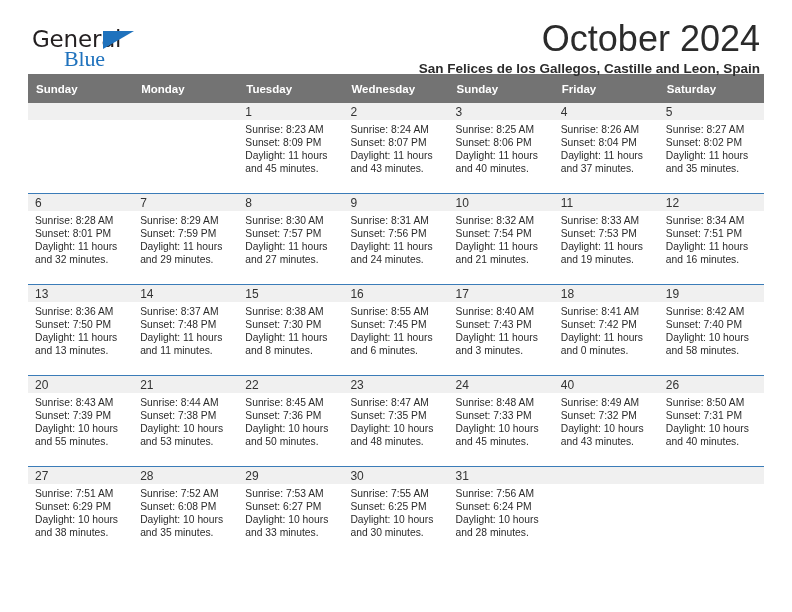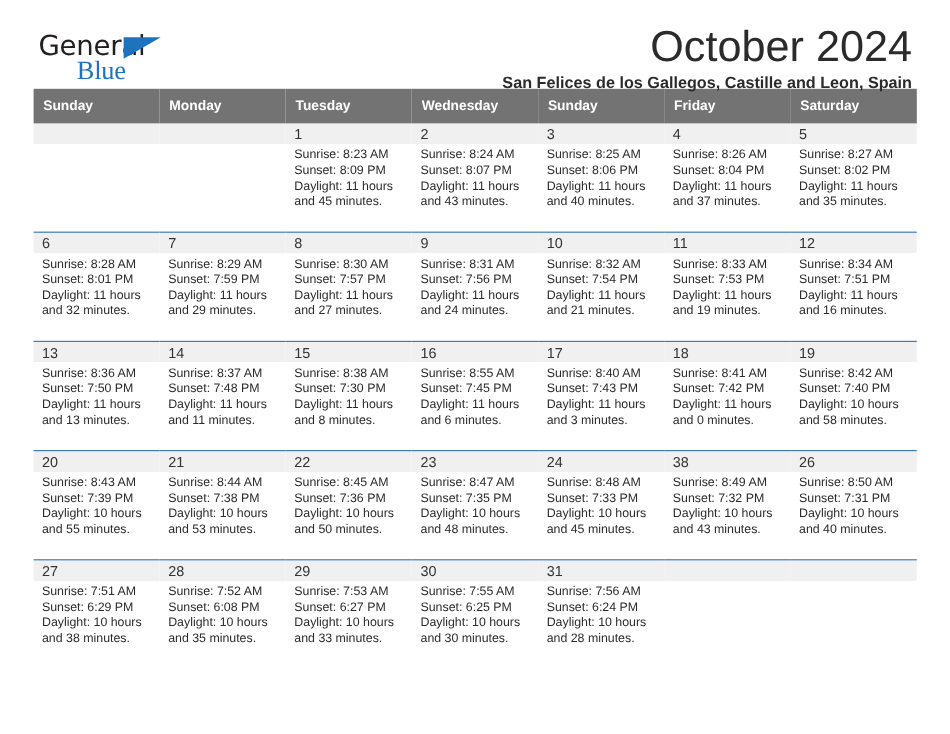--- a/index.html
+++ b/index.html
@@ -445,21 +445,21 @@
               <div class="info">
                 <div>Sunrise: 8:48 AM</div>
                 <div>Sunset: 7:33 PM</div>
                 <div>Daylight: 10 hours</div>
                 <div>and 45 minutes.</div>
               </div>
             </div>
           </td>
           <td>
             <div class="cell">
-              <div class="daynum">38</div>
+              <div class="daynum">40</div>
               <div class="info">
                 <div>Sunrise: 8:49 AM</div>
                 <div>Sunset: 7:32 PM</div>
                 <div>Daylight: 10 hours</div>
                 <div>and 43 minutes.</div>
               </div>
             </div>
           </td>
           <td>
             <div class="cell">

